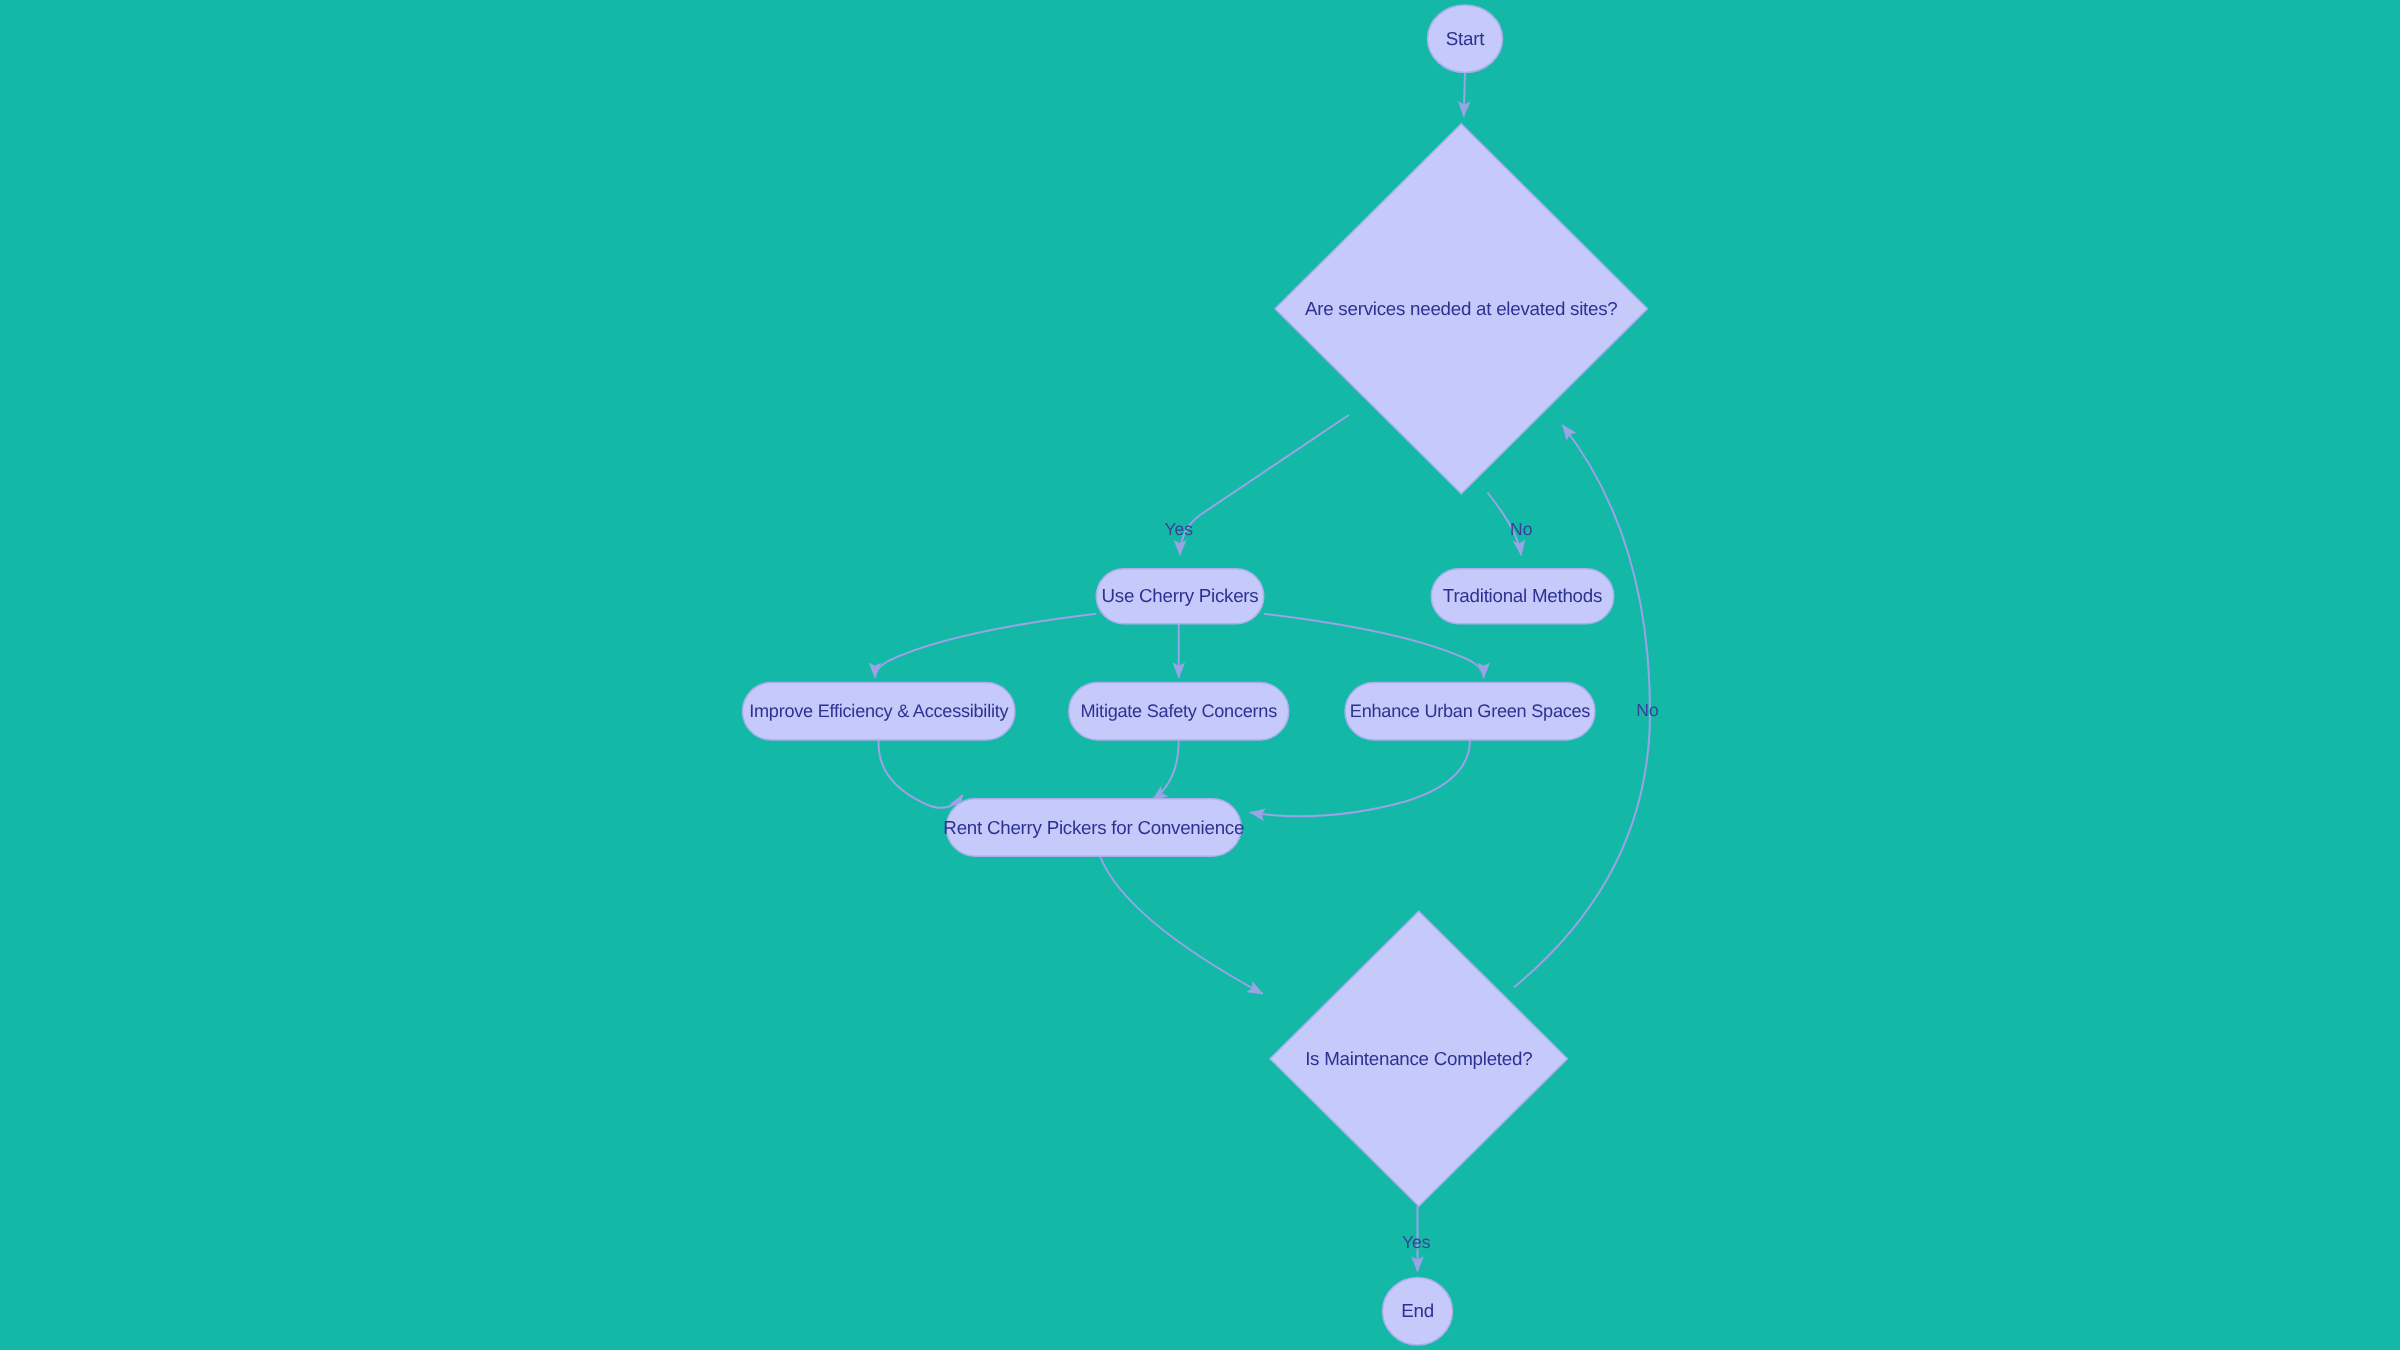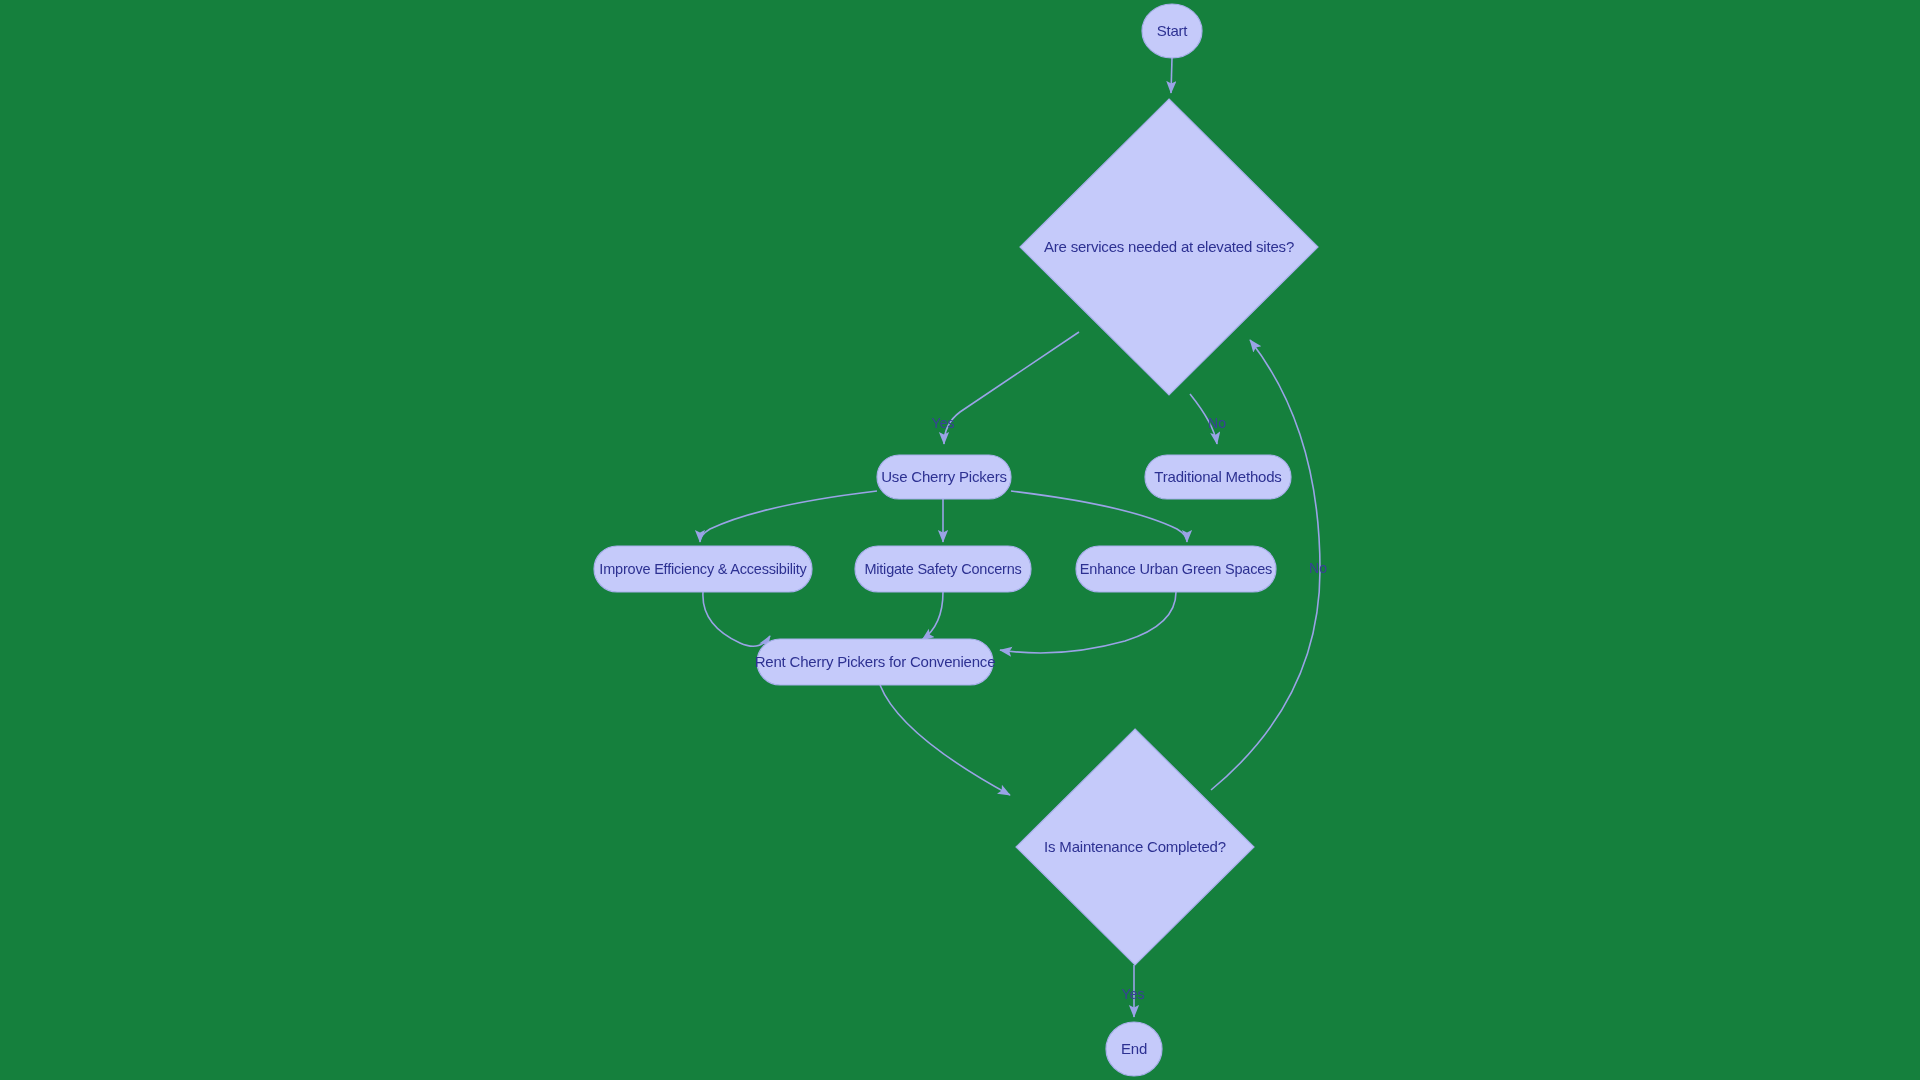--- a/index.html
+++ b/index.html
@@ -8,21 +8,21 @@
     background: #ffffff;
     width: 1920px;
     height: 1080px;
     overflow: hidden;
     font-family: "Liberation Sans", sans-serif;
   }
   #flowchart-root {
     position: relative;
     width: 1920px;
     height: 1080px;
-    background: #15803d;
+    background: #14b8a6;
   }
   #flow-svg {
     position: absolute;
     top: 0;
     left: 0;
     width: 1920px;
     height: 1080px;
   }
   .node-label {
     font-family: "Liberation Sans", sans-serif;

